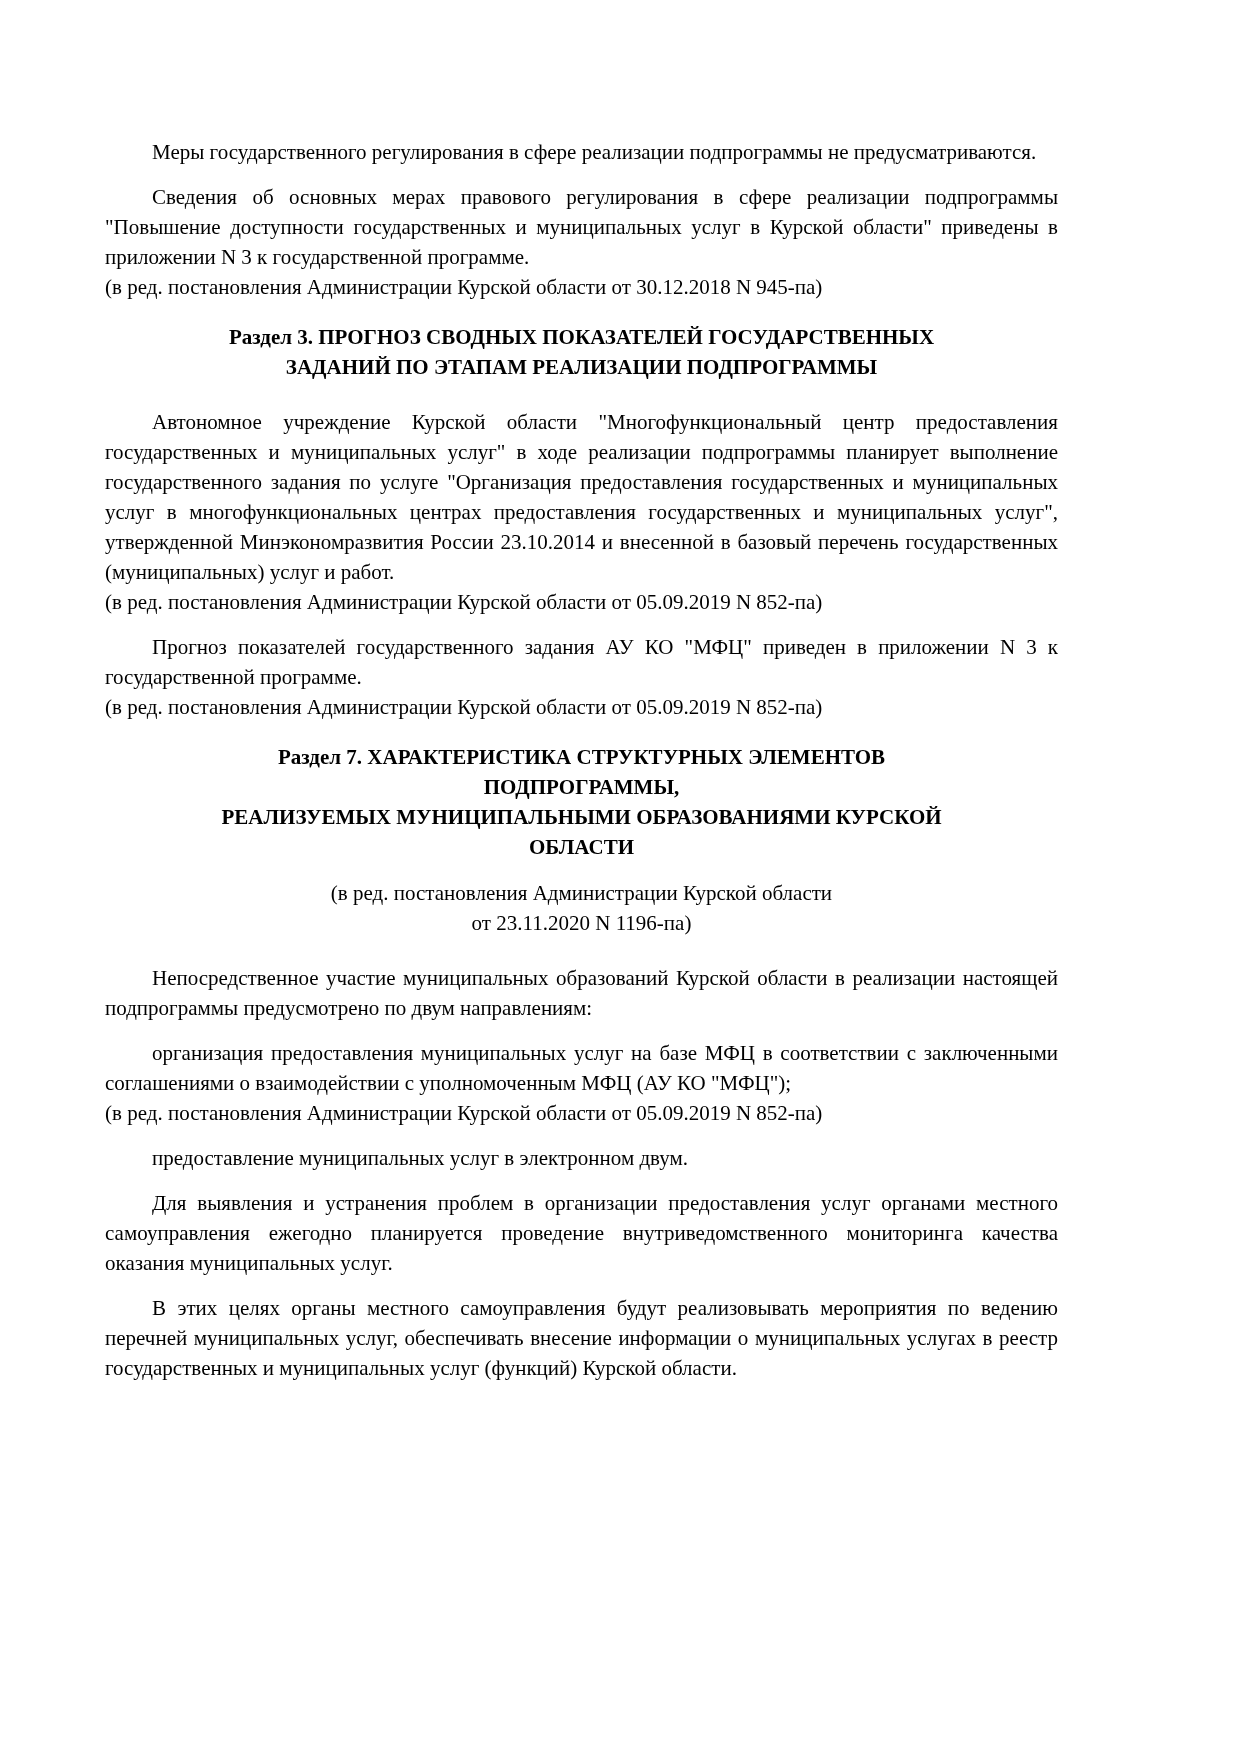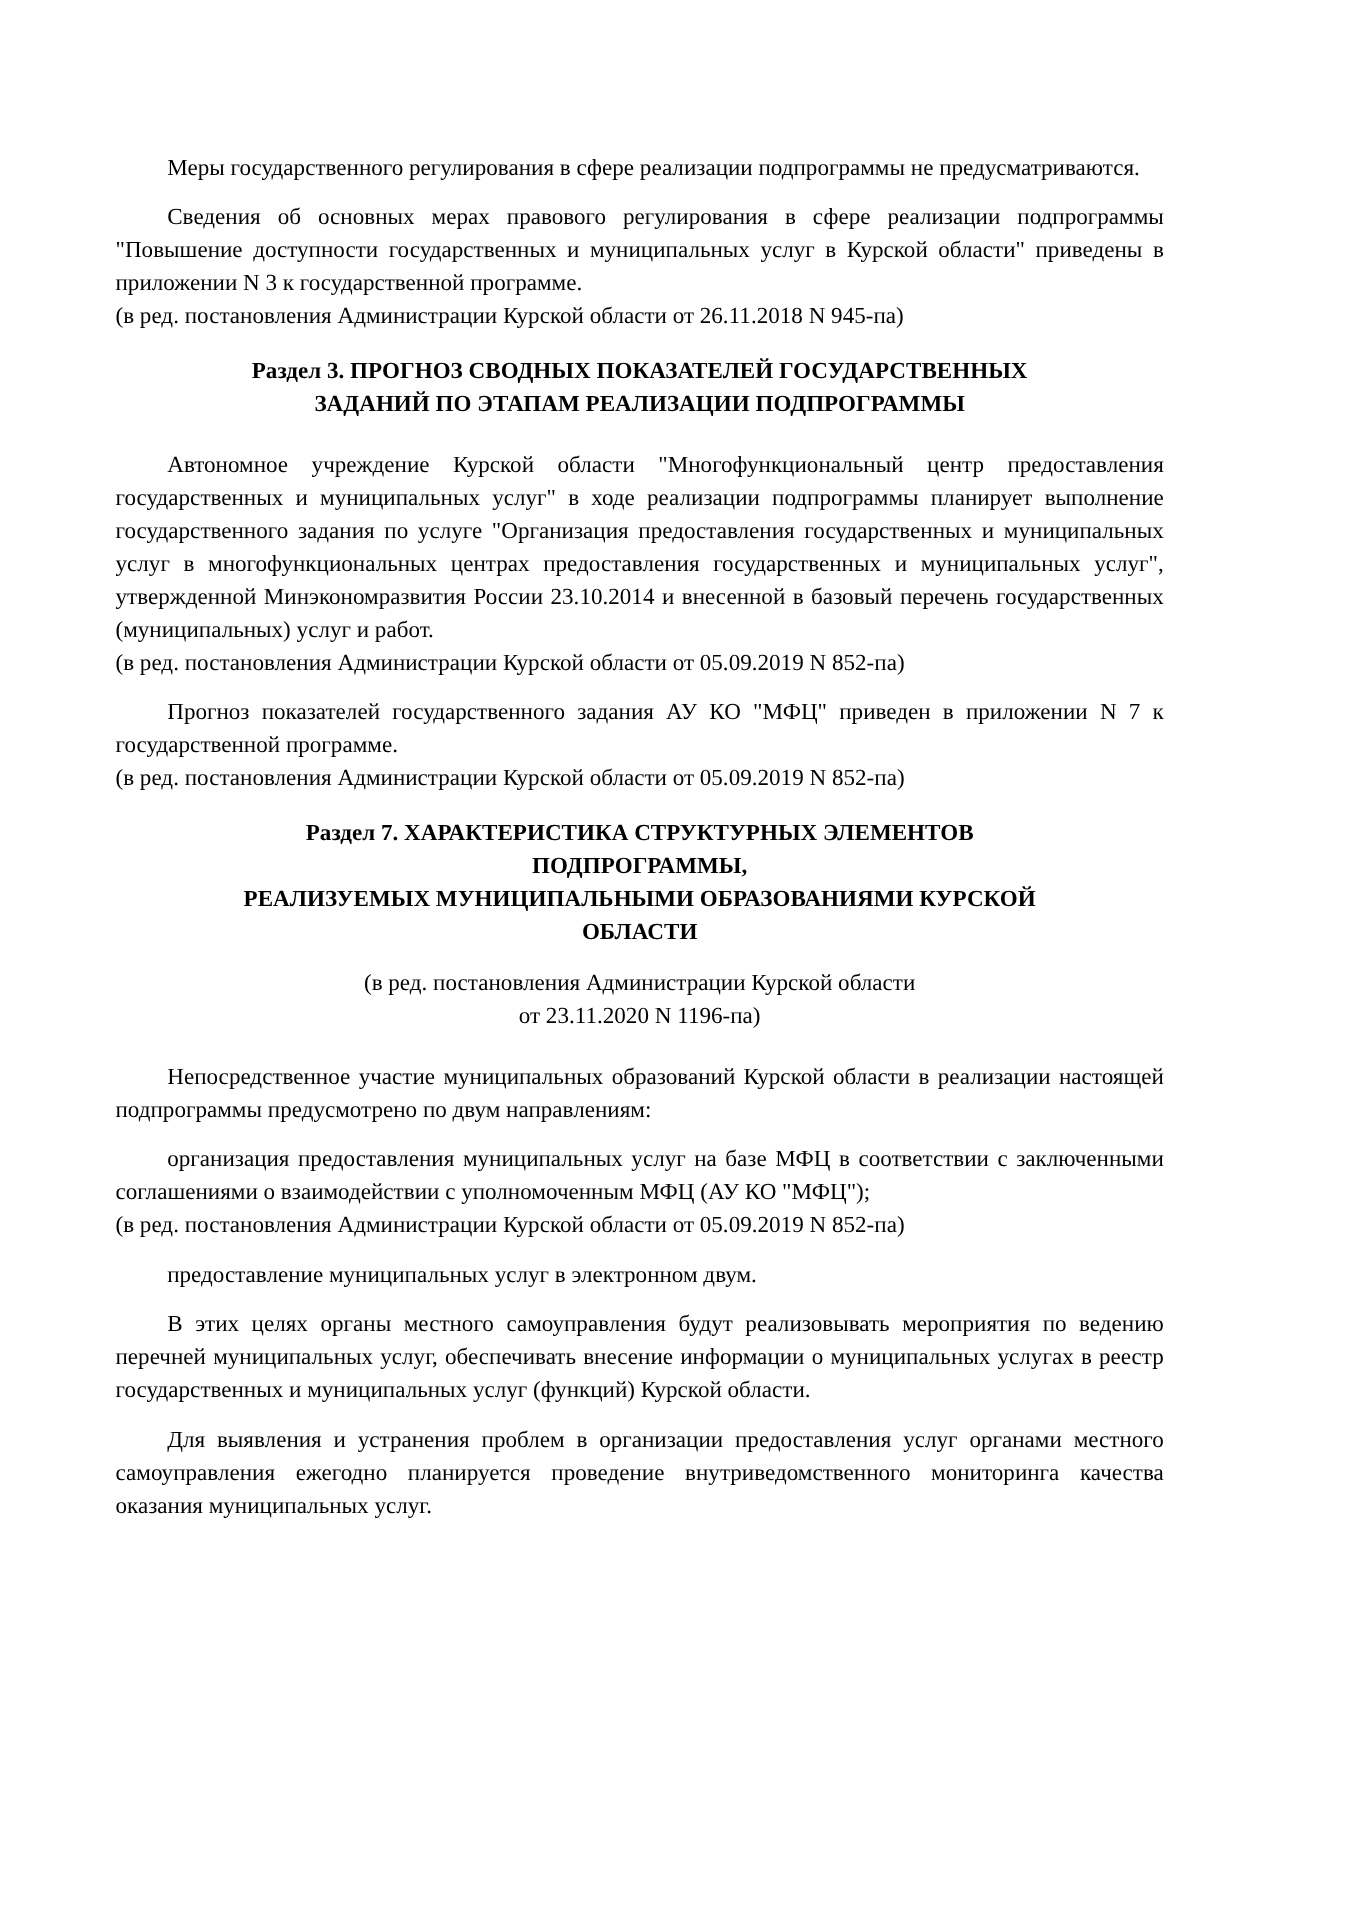--- a/index.html
+++ b/index.html
@@ -56,43 +56,43 @@
   }
 </style>
 </head>
 <body>
 
 <div class="page">
 
   <p class="para">Меры государственного регулирования в сфере реализации подпрограммы не предусматриваются.</p>
 
   <p class="para">Сведения об основных мерах правового регулирования в сфере реализации подпрограммы "Повышение доступности государственных и муниципальных услуг в Курской области" приведены в приложении N 3 к государственной программе.</p>
-  <p class="note">(в ред. постановления Администрации Курской области от 26.11.2018 N 945-па)</p>
+  <p class="note">(в ред. постановления Администрации Курской области от 30.12.2018 N 945-па)</p>
 
   <h2 class="heading">Раздел 3. ПРОГНОЗ СВОДНЫХ ПОКАЗАТЕЛЕЙ ГОСУДАРСТВЕННЫХ
 ЗАДАНИЙ ПО ЭТАПАМ РЕАЛИЗАЦИИ ПОДПРОГРАММЫ</h2>
 
   <p class="para">Автономное учреждение Курской области "Многофункциональный центр предоставления государственных и муниципальных услуг" в ходе реализации подпрограммы планирует выполнение государственного задания по услуге "Организация предоставления государственных и муниципальных услуг в многофункциональных центрах предоставления государственных и муниципальных услуг", утвержденной Минэкономразвития России 23.10.2014 и внесенной в базовый перечень государственных (муниципальных) услуг и работ.</p>
   <p class="note">(в ред. постановления Администрации Курской области от 05.09.2019 N 852-па)</p>
 
-  <p class="para">Прогноз показателей государственного задания АУ КО "МФЦ" приведен в приложении N 7 к государственной программе.</p>
+  <p class="para">Прогноз показателей государственного задания АУ КО "МФЦ" приведен в приложении N 3 к государственной программе.</p>
   <p class="note">(в ред. постановления Администрации Курской области от 05.09.2019 N 852-па)</p>
 
   <h2 class="heading tight">Раздел 7. ХАРАКТЕРИСТИКА СТРУКТУРНЫХ ЭЛЕМЕНТОВ
 ПОДПРОГРАММЫ,
 РЕАЛИЗУЕМЫХ МУНИЦИПАЛЬНЫМИ ОБРАЗОВАНИЯМИ КУРСКОЙ
 ОБЛАСТИ</h2>
   <p class="center-note">(в ред. постановления Администрации Курской области
 от 23.11.2020 N 1196-па)</p>
 
   <p class="para">Непосредственное участие муниципальных образований Курской области в реализации настоящей подпрограммы предусмотрено по двум направлениям:</p>
 
   <p class="para">организация предоставления муниципальных услуг на базе МФЦ в соответствии с заключенными соглашениями о взаимодействии с уполномоченным МФЦ (АУ КО "МФЦ");</p>
   <p class="note">(в ред. постановления Администрации Курской области от 05.09.2019 N 852-па)</p>
 
   <p class="para">предоставление муниципальных услуг в электронном двум.</p>
 
+  <p class="para">Для выявления и устранения проблем в организации предоставления услуг органами местного самоуправления ежегодно планируется проведение внутриведомственного мониторинга качества оказания муниципальных услуг.</p>
+
   <p class="para">В этих целях органы местного самоуправления будут реализовывать мероприятия по ведению перечней муниципальных услуг, обеспечивать внесение информации о муниципальных услугах в реестр государственных и муниципальных услуг (функций) Курской области.</p>
-
-  <p class="para">Для выявления и устранения проблем в организации предоставления услуг органами местного самоуправления ежегодно планируется проведение внутриведомственного мониторинга качества оказания муниципальных услуг.</p>
 
 
 </div>
 
 </body></html>

